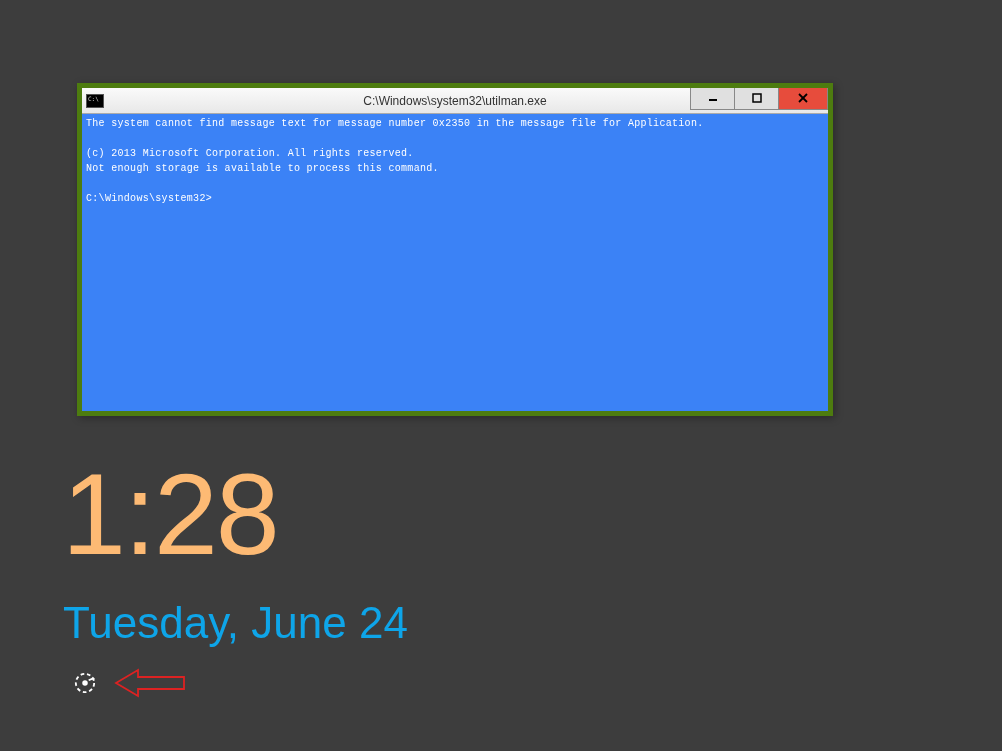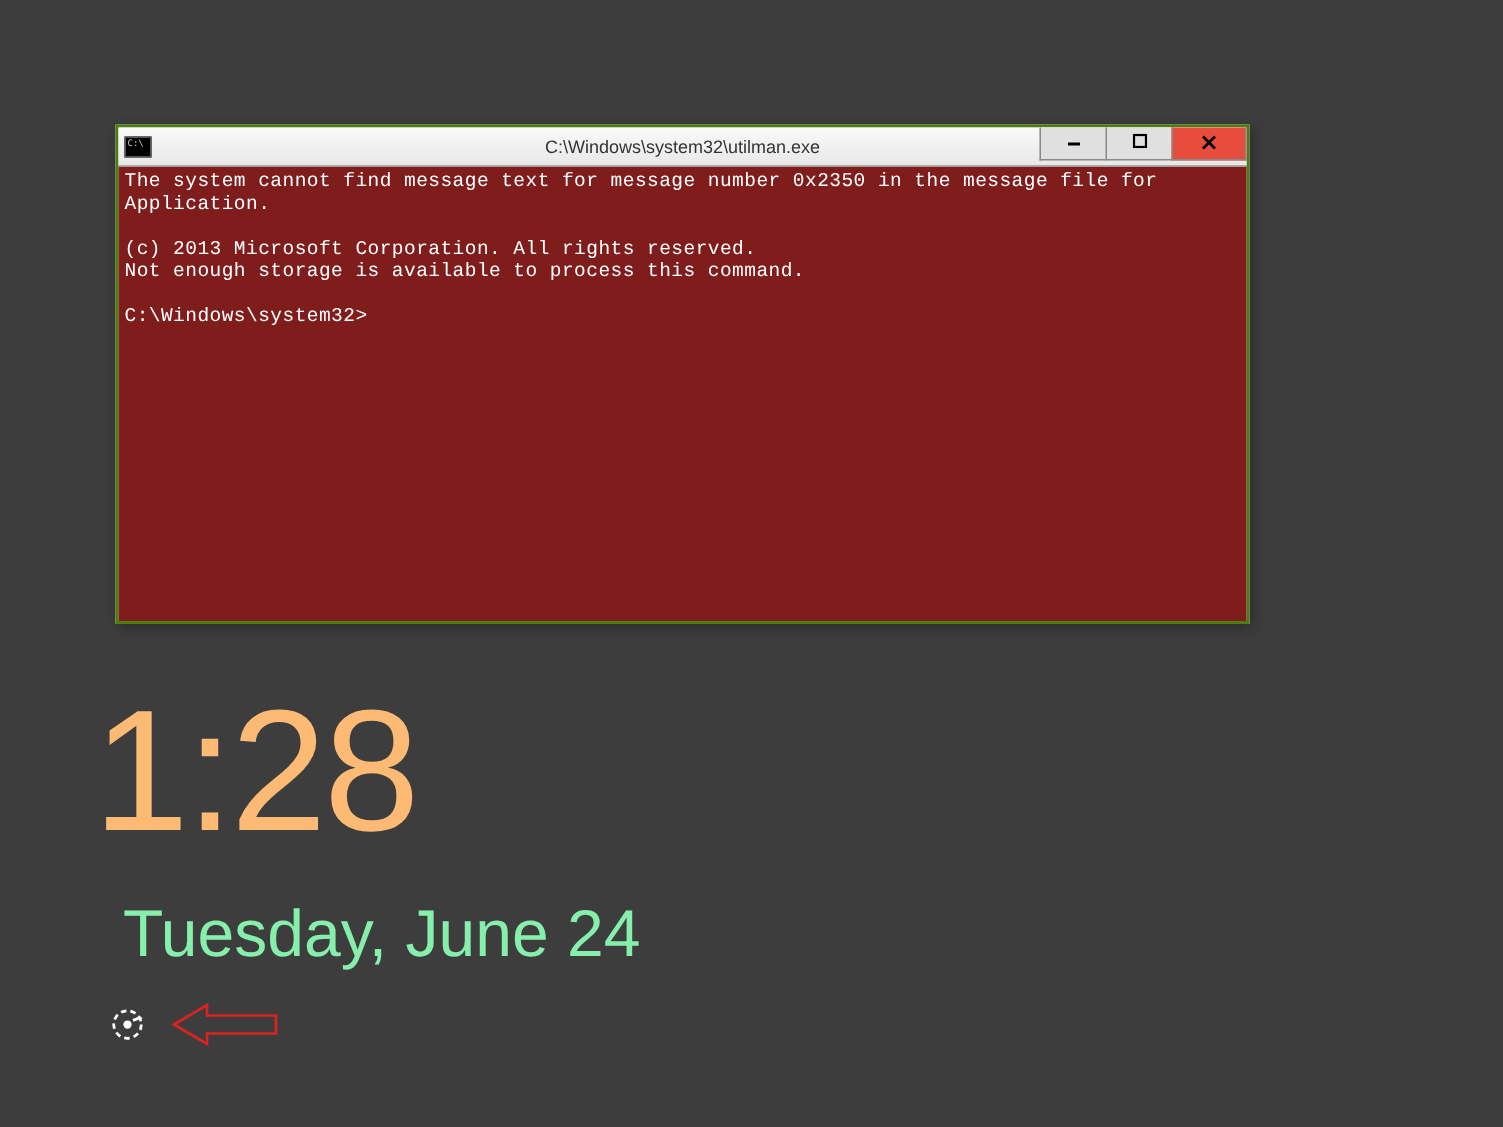--- a/index.html
+++ b/index.html
@@ -15,21 +15,21 @@
       overflow: hidden;
       font-family: "Segoe UI", Arial, sans-serif;
     }
     .cmd-window {
       position: absolute;
       left: 77px;
       top: 83px;
       width: 756px;
       height: 333px;
       background: #f0f0f0;
-      border: 2px solid #4d7c0f;
+      border: 5px solid #4d7c0f;
       box-shadow: 2px 2px 8px rgba(0,0,0,0.3);
     }
     .titlebar {
       height: 26px;
       background: linear-gradient(to bottom, #fafafa, #e8e8e8);
       display: flex;
       align-items: center;
       position: relative;
       border-bottom: 1px solid #aaa;
     }
@@ -79,46 +79,46 @@
     .win-btn.close {
       background: #e74c3c;
       width: 50px;
       border-right: 1px solid #888;
     }
     .win-btn.close span {
       font-weight: bold;
       font-size: 14px;
     }
     .cmd-body {
-      background: #7f1d1d;
+      background: #3b82f6;
       color: #fff;
       font-family: "Lucida Console", "Courier New", monospace;
-      font-size: 13px;
+      font-size: 10px;
       padding: 2px 4px;
       height: calc(100% - 26px);
       line-height: 15px;
       white-space: pre-wrap;
       overflow: hidden;
       letter-spacing: 0.3px;
     }
     .clock {
       position: absolute;
       left: 62px;
       top: 448px;
       color: #fdba74;
       font-weight: 200;
       font-size: 115px;
       letter-spacing: -2px;
       font-family: "Segoe UI Light", "Segoe UI", Arial, sans-serif;
     }
     .date {
       position: absolute;
-      left: 82px;
+      left: 63px;
       top: 598px;
-      color: #86efac;
+      color: #0ea5e9;
       font-weight: 300;
       font-size: 44px;
       font-family: "Segoe UI Light", "Segoe UI", Arial, sans-serif;
     }
     .ease-of-access {
       position: absolute;
       left: 74px;
       top: 672px;
       width: 22px;
       height: 22px;

